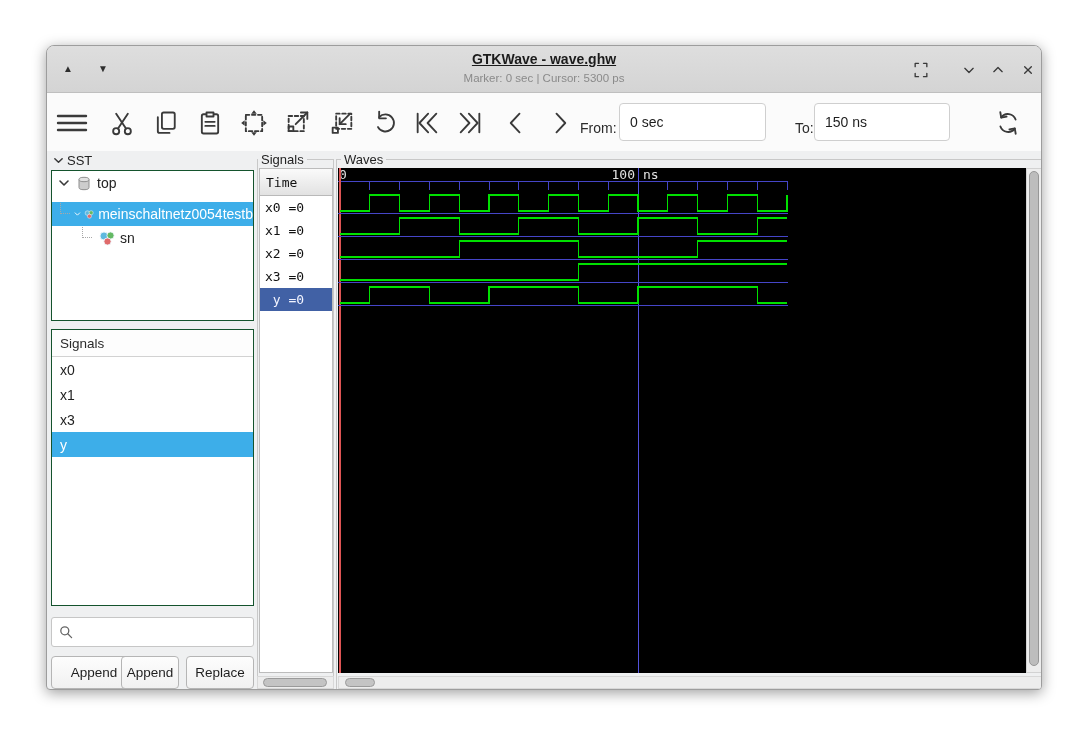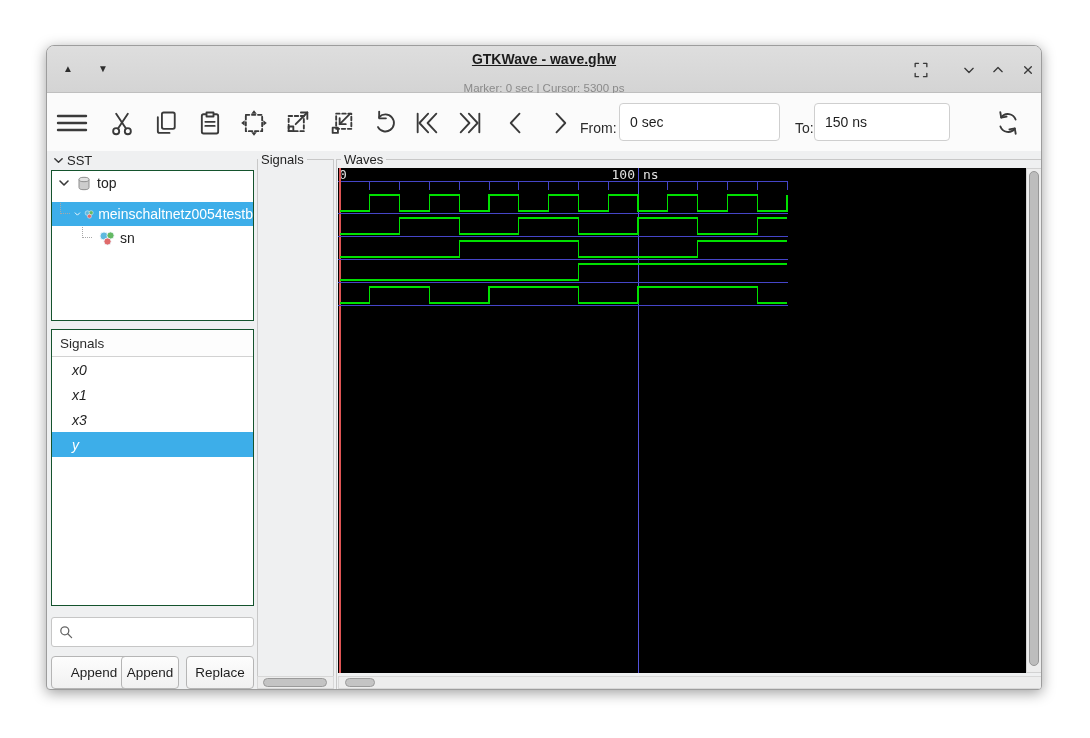--- a/index.html
+++ b/index.html
@@ -8,21 +8,21 @@
   .window{position:absolute;left:46px;top:45px;width:996px;height:645px;
     background:#eff0f1;border:1px solid #9d9d9d;border-radius:8px 8px 4px 4px;
     box-shadow:0 3px 14px rgba(0,0,0,.38);overflow:hidden;}
   
   .titlebar{position:absolute;left:0;top:0;right:0;height:47px;
     background:linear-gradient(#dedede,#d4d4d4);border-bottom:1px solid #bfbfbf;}
   .tb-arrow{position:absolute;top:14px;width:18px;height:18px;color:#2e2e2e;
     font-size:10px;line-height:18px;text-align:center;cursor:default;}
   .title-center{position:absolute;left:200px;right:200px;top:5px;text-align:center;}
   .win-title{font-size:14px;font-weight:bold;color:#1b1b1b;text-decoration:underline;}
-  .win-status{font-size:11.5px;color:#8a8a8a;margin-top:15px;}
+  .win-status{font-size:11.5px;color:#8a8a8a;margin-top:5px;}
   .tb-right-btn{position:absolute;top:14px;width:20px;height:20px;}
   .tb-right-btn svg{display:block;}
   
   .toolbar{position:absolute;left:0;top:47px;right:0;height:58px;background:#fbfbfb;}
   .tool-btn{position:absolute;top:16px;width:28px;height:28px;}
   .tool-btn svg{display:block;}
   .tb-label{position:absolute;top:27px;font-size:14px;color:#2b2b2b;}
   .tb-input{position:absolute;top:10px;height:38px;border:1px solid #cfcfcf;border-radius:4px;
     background:#fff;font-size:14px;color:#1e1e1e;padding:0 10px;outline:none;
     font-family:"Liberation Sans","DejaVu Sans",sans-serif;}
@@ -31,21 +31,21 @@
   .sst-header{position:absolute;left:6px;top:106px;height:16px;display:flex;align-items:center;
     font-size:13px;color:#232323;gap:3px;}
   .tree-box{left:4px;top:124px;width:203px;height:151px;overflow:hidden;}
   .tree-row{position:relative;height:24px;display:flex;align-items:center;font-size:14px;color:#232323;
     white-space:nowrap;overflow:hidden;}
   .tree-row.selected{background:#3daee9;color:#ffffff;margin-top:7px;}
   .conn{position:absolute;border-left:1px dotted #a8a8a8;border-bottom:1px dotted #a8a8a8;width:10px;height:14px;top:-2px;}
   .sig-box{left:4px;top:283px;width:203px;height:277px;}
   .sig-header{height:27px;border-bottom:1px solid #d2d2d2;display:flex;align-items:center;
     padding-left:8px;font-size:13.5px;color:#2a2a2a;background:#fdfdfd;}
-  .sig-row{height:25px;display:flex;align-items:center;padding-left:20px;font-size:14px;color:#1e1e1e;font-style:italic;}
+  .sig-row{height:25px;display:flex;align-items:center;padding-left:8px;font-size:14px;color:#1e1e1e;}
   .sig-row.selected{background:#3daee9;color:#fff;}
   .search-box{left:4px;top:571px;width:203px;height:30px;border:1px solid #c6c6c6;border-radius:3px;
     background:#fff;position:absolute;display:flex;align-items:center;padding-left:6px;gap:4px;}
   .search-box input{border:none;outline:none;flex:1;font-size:13px;min-width:0;background:transparent;}
   .bottom-btn{position:absolute;top:610px;height:33px;background:linear-gradient(#fdfdfd,#f1f1f1);
     border:1px solid #b5b5b5;border-radius:4px;font-size:13.5px;color:#1e1e1e;
     display:flex;align-items:center;justify-content:center;
     font-family:"Liberation Sans","DejaVu Sans",sans-serif;}
   
   .frame{position:absolute;border:1px solid #c8c8c8;background:transparent;}
@@ -186,21 +186,21 @@
       <svg class="icon" width="28" height="28" viewBox="0 0 24 24">
           <polyline points="15,4 7.5,12 15,20"></polyline>
         </svg>
     </div>
     <div class="tool-btn" style="left:499px">
       <svg class="icon" width="28" height="28" viewBox="0 0 24 24">
           <polyline points="9,4 16.5,12 9,20"></polyline>
         </svg>
     </div>
     <span class="tb-label" style="left:533px">From:</span>
-    <input class="tb-input" style="left: 572px; width: 161px;" value="0 sec">
+    <input class="tb-input" style="left: 572px; width: 147px;" value="0 sec">
     <span class="tb-label" style="left:748px">To:</span>
     <input class="tb-input" style="left: 767px; width: 136px;" value="150 ns">
     <div class="tool-btn" style="left:947px">
       <svg class="icon" width="28" height="28" viewBox="0 0 24 24">
           <path d="M18.5,9 A7,7 0 0 0 6.2,7.2"></path>
           <polyline points="5.4,2.8 6.2,7.4 10.8,6.6"></polyline>
           <path d="M5.5,15 A7,7 0 0 0 17.8,16.8"></path>
           <polyline points="18.6,21.2 17.8,16.6 13.2,17.4"></polyline>
         </svg>
     </div>
@@ -261,20 +261,28 @@
         <line x1="12.2" y1="12.2" x2="17" y2="17"></line>
       </svg>
     <input placeholder="" value="" style="">
   </div>
   <div class="bottom-btn" style="left:4px;width:86px">Append</div>
   <div class="bottom-btn" style="left:74px;width:58px">Append</div>
   <div class="bottom-btn" style="left:139px;width:68px">Replace</div>
 
   <div class="frame" style="left:210px;top:113px;width:77px;height:531px"></div>
   <div class="frame-label" style="left:211px">Signals</div>
+  <div class="values-box boxed">
+    <div class="time-header">Time</div>
+    <div class="val-row">x0 =0</div>
+    <div class="val-row">x1 =0</div>
+    <div class="val-row">x2 =0</div>
+    <div class="val-row">x3 =0</div>
+    <div class="val-row selected"> y =0</div>
+  </div>
   <div class="hscroll" style="left:210px;width:77px">
     <div class="thumb" style="left:5px;width:64px"></div>
   </div>
 
   <div class="frame" style="left:289px;top:113px;width:707px;height:531px"></div>
   <div class="frame-label" style="left:294px">Waves</div>
   <div class="wave-canvas">
     <svg id="wave-svg" width="688" height="505">
         <line x1="0" y1="13.5" x2="450" y2="13.5" stroke="#4545c8" stroke-width="1" shape-rendering="crispEdges"></line>
         <line x1="2" y1="13.5" x2="2" y2="21.5" stroke="#4545c8" stroke-width="1" shape-rendering="crispEdges"></line>

